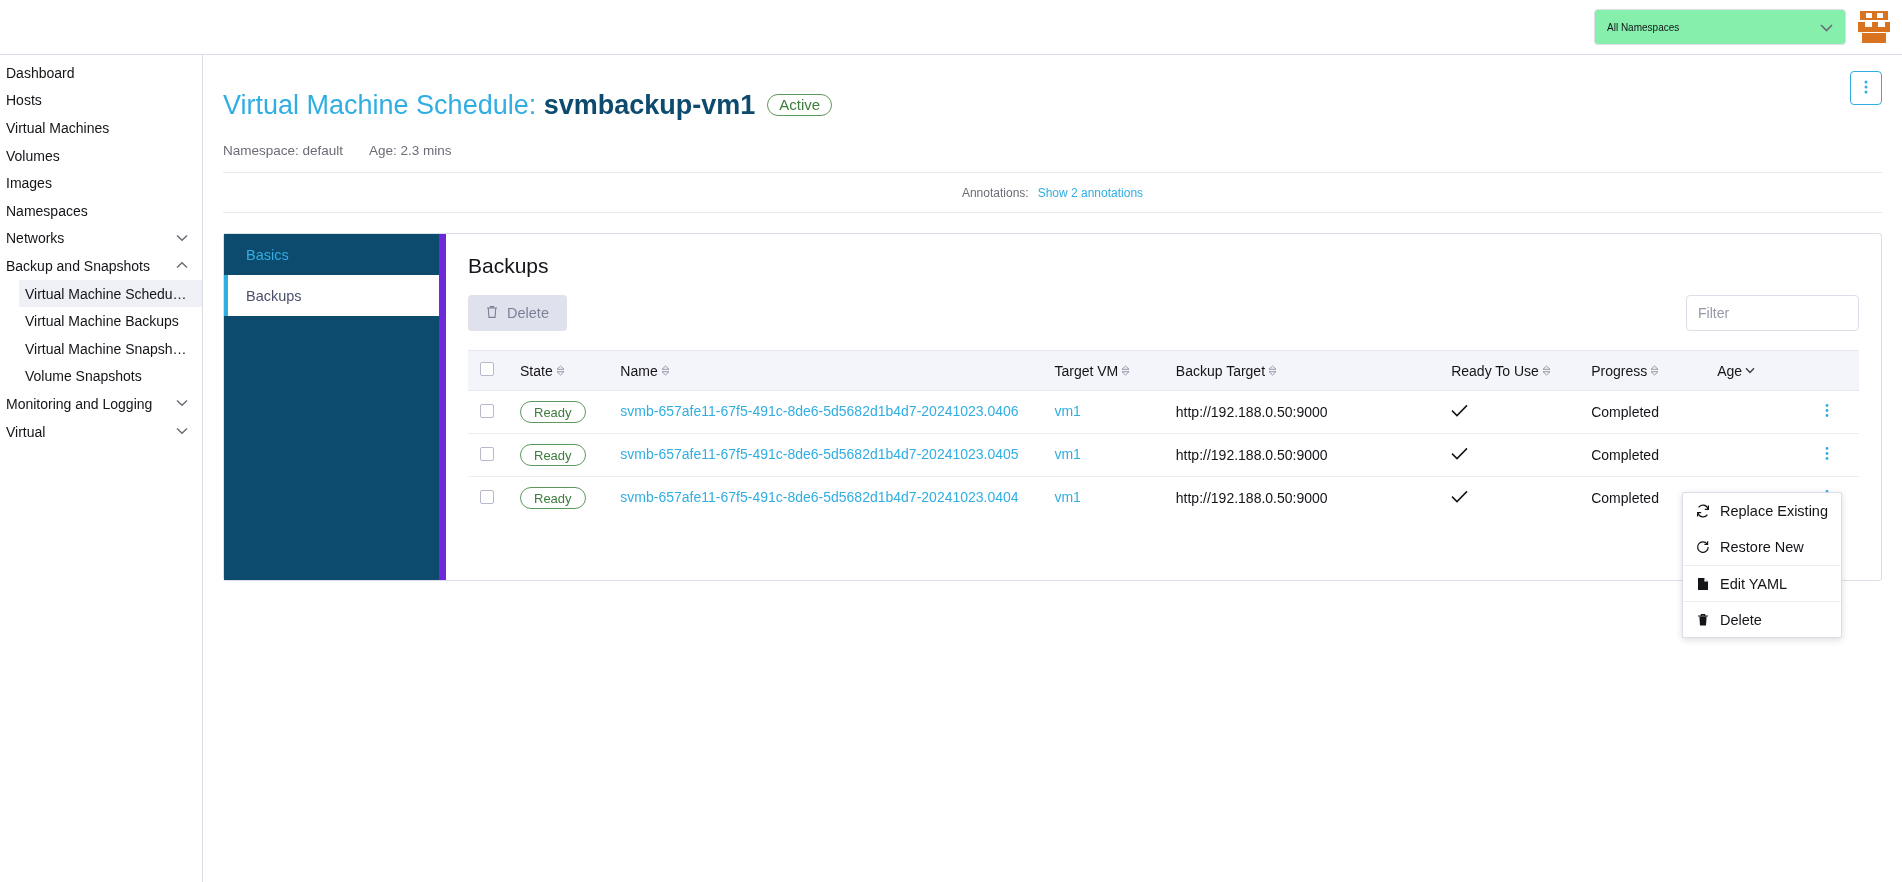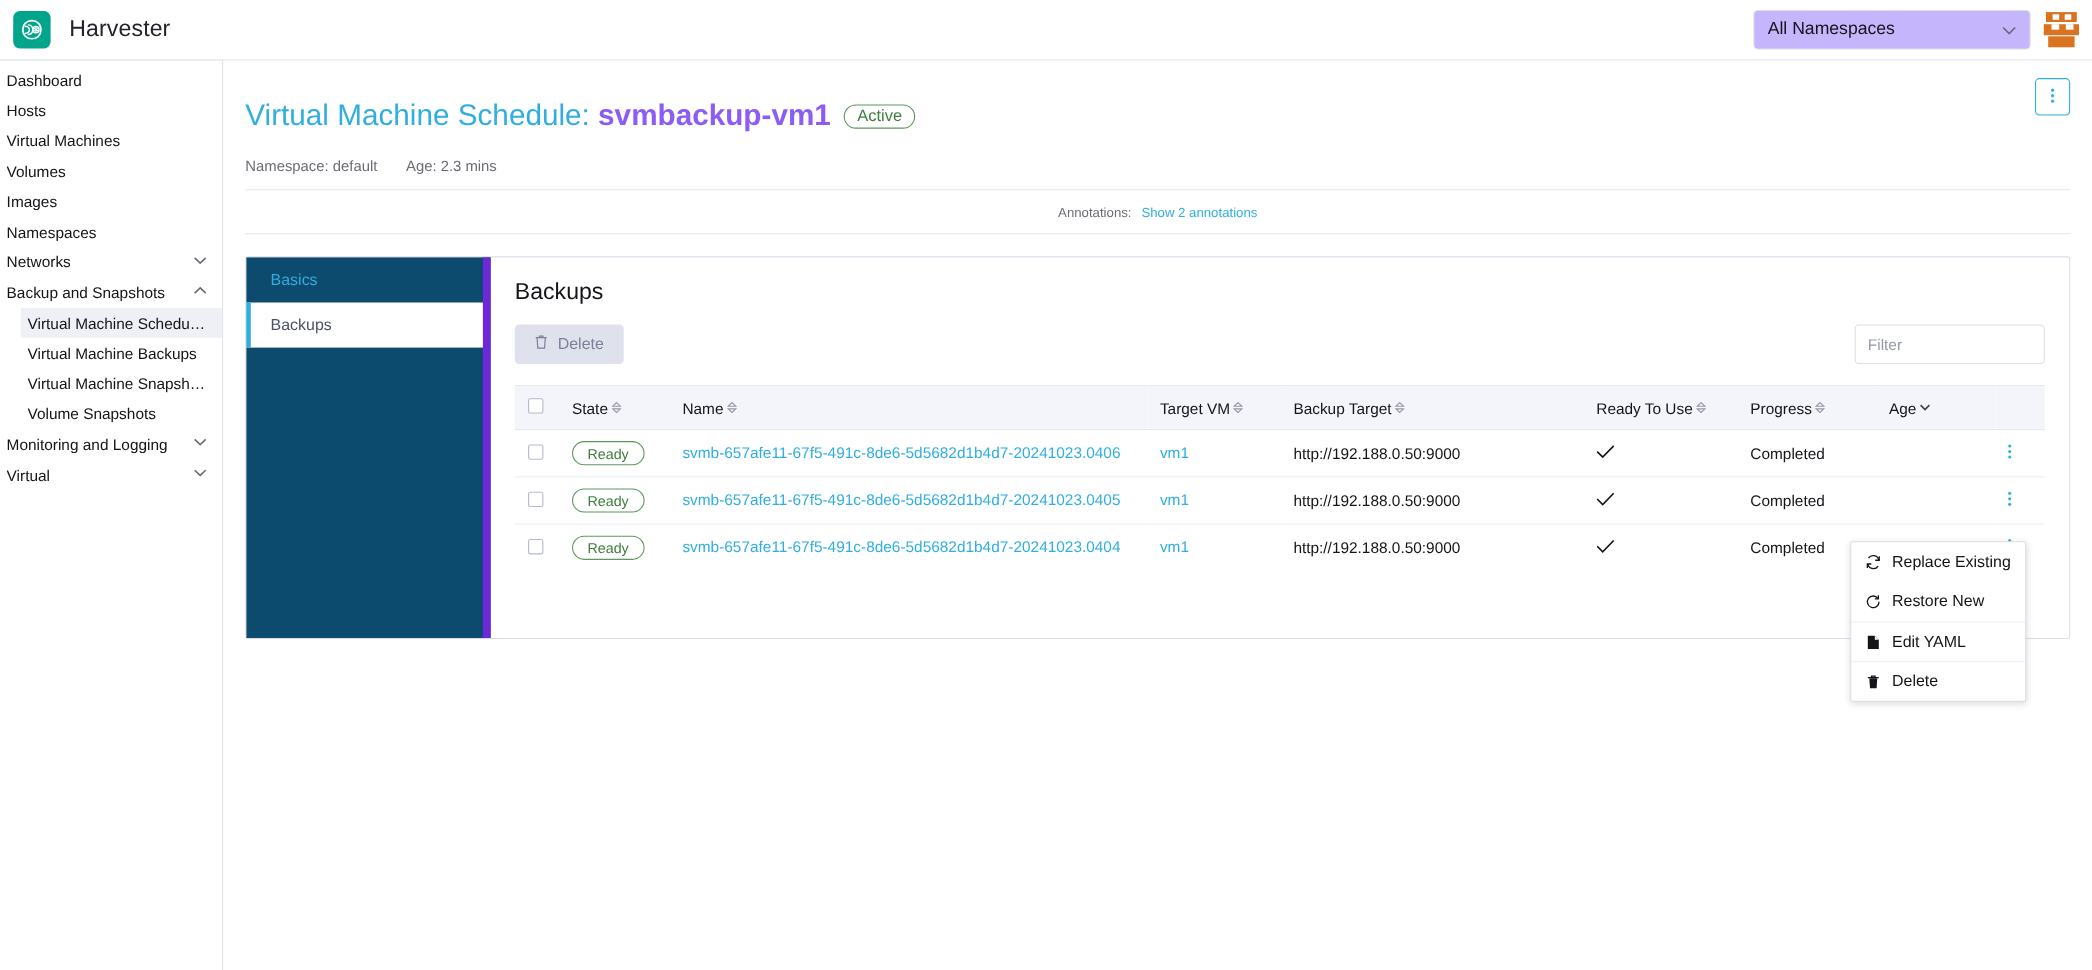--- a/index.html
+++ b/index.html
@@ -34,24 +34,24 @@
     color: #22232b;
     letter-spacing: .1px;
   }
   .topbar-right {
     margin-left: auto; display: flex; align-items: center; gap: 0;
     padding-right: 0;
   }
   .ns-select {
     width: 252px; height: 36px;
     border: 1px solid #dcdee7; border-radius: 4px;
-    background: #c4b5fd;
+    background: #86efac;
     display: flex; align-items: center;
     padding: 0 12px;
-    font-size: 16px; color: #141419;
+    font-size: 10px; color: #141419;
     position: relative;
   }
   .ns-select .chev { margin-left: auto; color: #6c6c76; font-size: 13px; }
   .avatar-wrap { width: 56px; display: flex; align-items: center; justify-content: center; }
   .avatar {
     width: 40px; height: 40px; position: relative; display: block;
   }
 
   
   .body { flex: 1; display: flex; min-height: 0; }
@@ -87,21 +87,21 @@
     padding: 0 20px 0 20px;
     overflow: hidden;
     background: #fff;
   }
   .page-head { padding-top: 17px; position: relative; }
   .title-row { display: flex; align-items: baseline; gap: 12px; }
   .title {
     font-size: 27px; font-weight: 400; line-height: 1.15;
     color: #30aee2;
   }
-  .title .res-name { color: #8b5cf6; font-weight: 700; text-align: center; }
+  .title .res-name { color: #0c4a6e; font-weight: 700; text-align: center; }
   .badge-active {
     display: inline-flex; align-items: center; justify-content: center;
     height: 22px; padding: 0 11px;
     border: 1px solid #5d995d; border-radius: 11px;
     color: #3d7d3d; font-size: 15px;
     position: relative; top: -4px;
   }
   .sub-row {
     margin-top: 4px;
     font-size: 13.5px; color: #6c6c76;
@@ -237,32 +237,20 @@
   .ctx-item + .ctx-item.sep { border-top: 1px solid #eceef4; }
   .ctx-ico { width: 15px; display: inline-flex; justify-content: center; color: #141419; }
   .main-rel { position: relative; }
 </style>
 </head>
 <body>
 
 <div class="app">
 
   <div class="topbar">
-    <div class="brand">
-      <span class="brand-logo">
-        <svg width="22" height="22" viewBox="0 0 24 24" aria-hidden="true">
-          <path d="M12 3c5 0 9 3.4 9 9s-4 9-9 9-9-3.4-9-9 4-9 9-9z" fill="none" stroke="#fff" stroke-width="1.6"></path>
-          <path d="M5 8.5c3 0 4.5 1.6 4.5 3.5S8 15.5 5 15.5" fill="none" stroke="#fff" stroke-width="1.4"></path>
-          <path d="M8 7.2c3 0 4.8 2 4.8 4.8S11 16.8 8 16.8" fill="none" stroke="#fff" stroke-width="1.4"></path>
-          <circle cx="16" cy="12" r="3.1" fill="none" stroke="#fff" stroke-width="1.4"></circle>
-          <path d="M16 8.9v6.2M13.3 10.4l5.4 3.2M13.3 13.6l5.4-3.2" stroke="#fff" stroke-width="1.1"></path>
-        </svg>
-      </span>
-      <span class="brand-name">Harvester</span>
-    </div>
 
     <div class="topbar-right">
       <div class="ns-select">
         <span>All Namespaces</span>
         <span class="chev">
           <svg width="13" height="8" viewBox="0 0 13 8">
               <path d="M1 1l5.5 5.5L12 1" fill="none" stroke="currentColor" stroke-width="1.6"></path>
             </svg>
         </span>
       </div>

